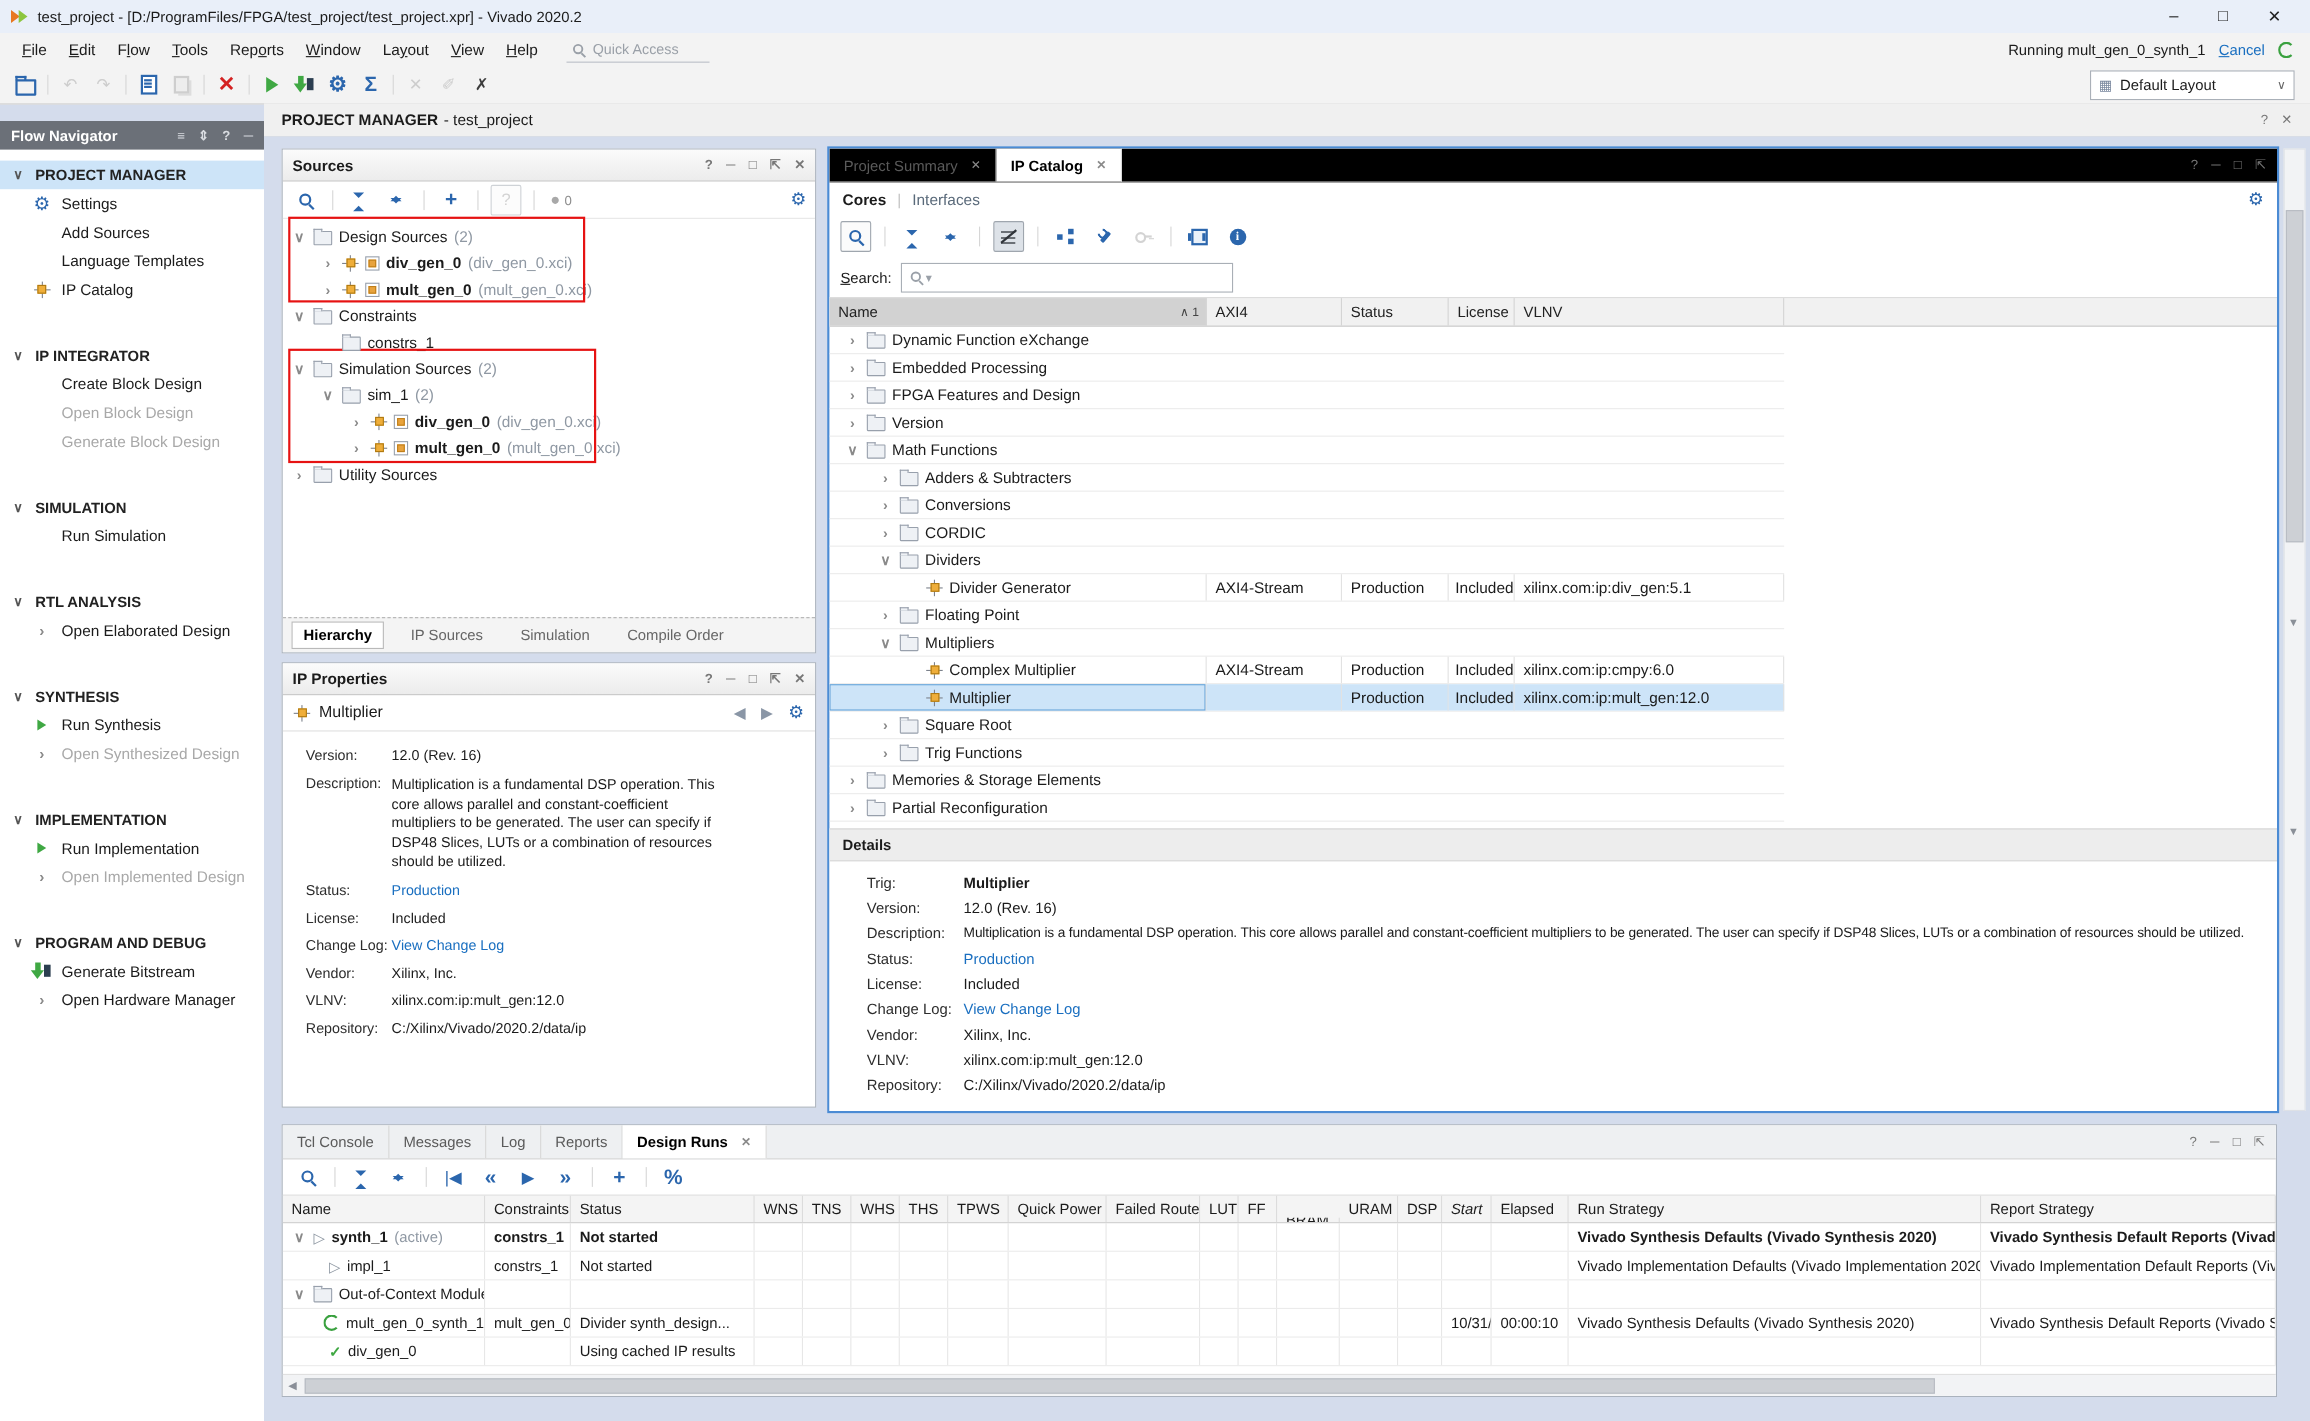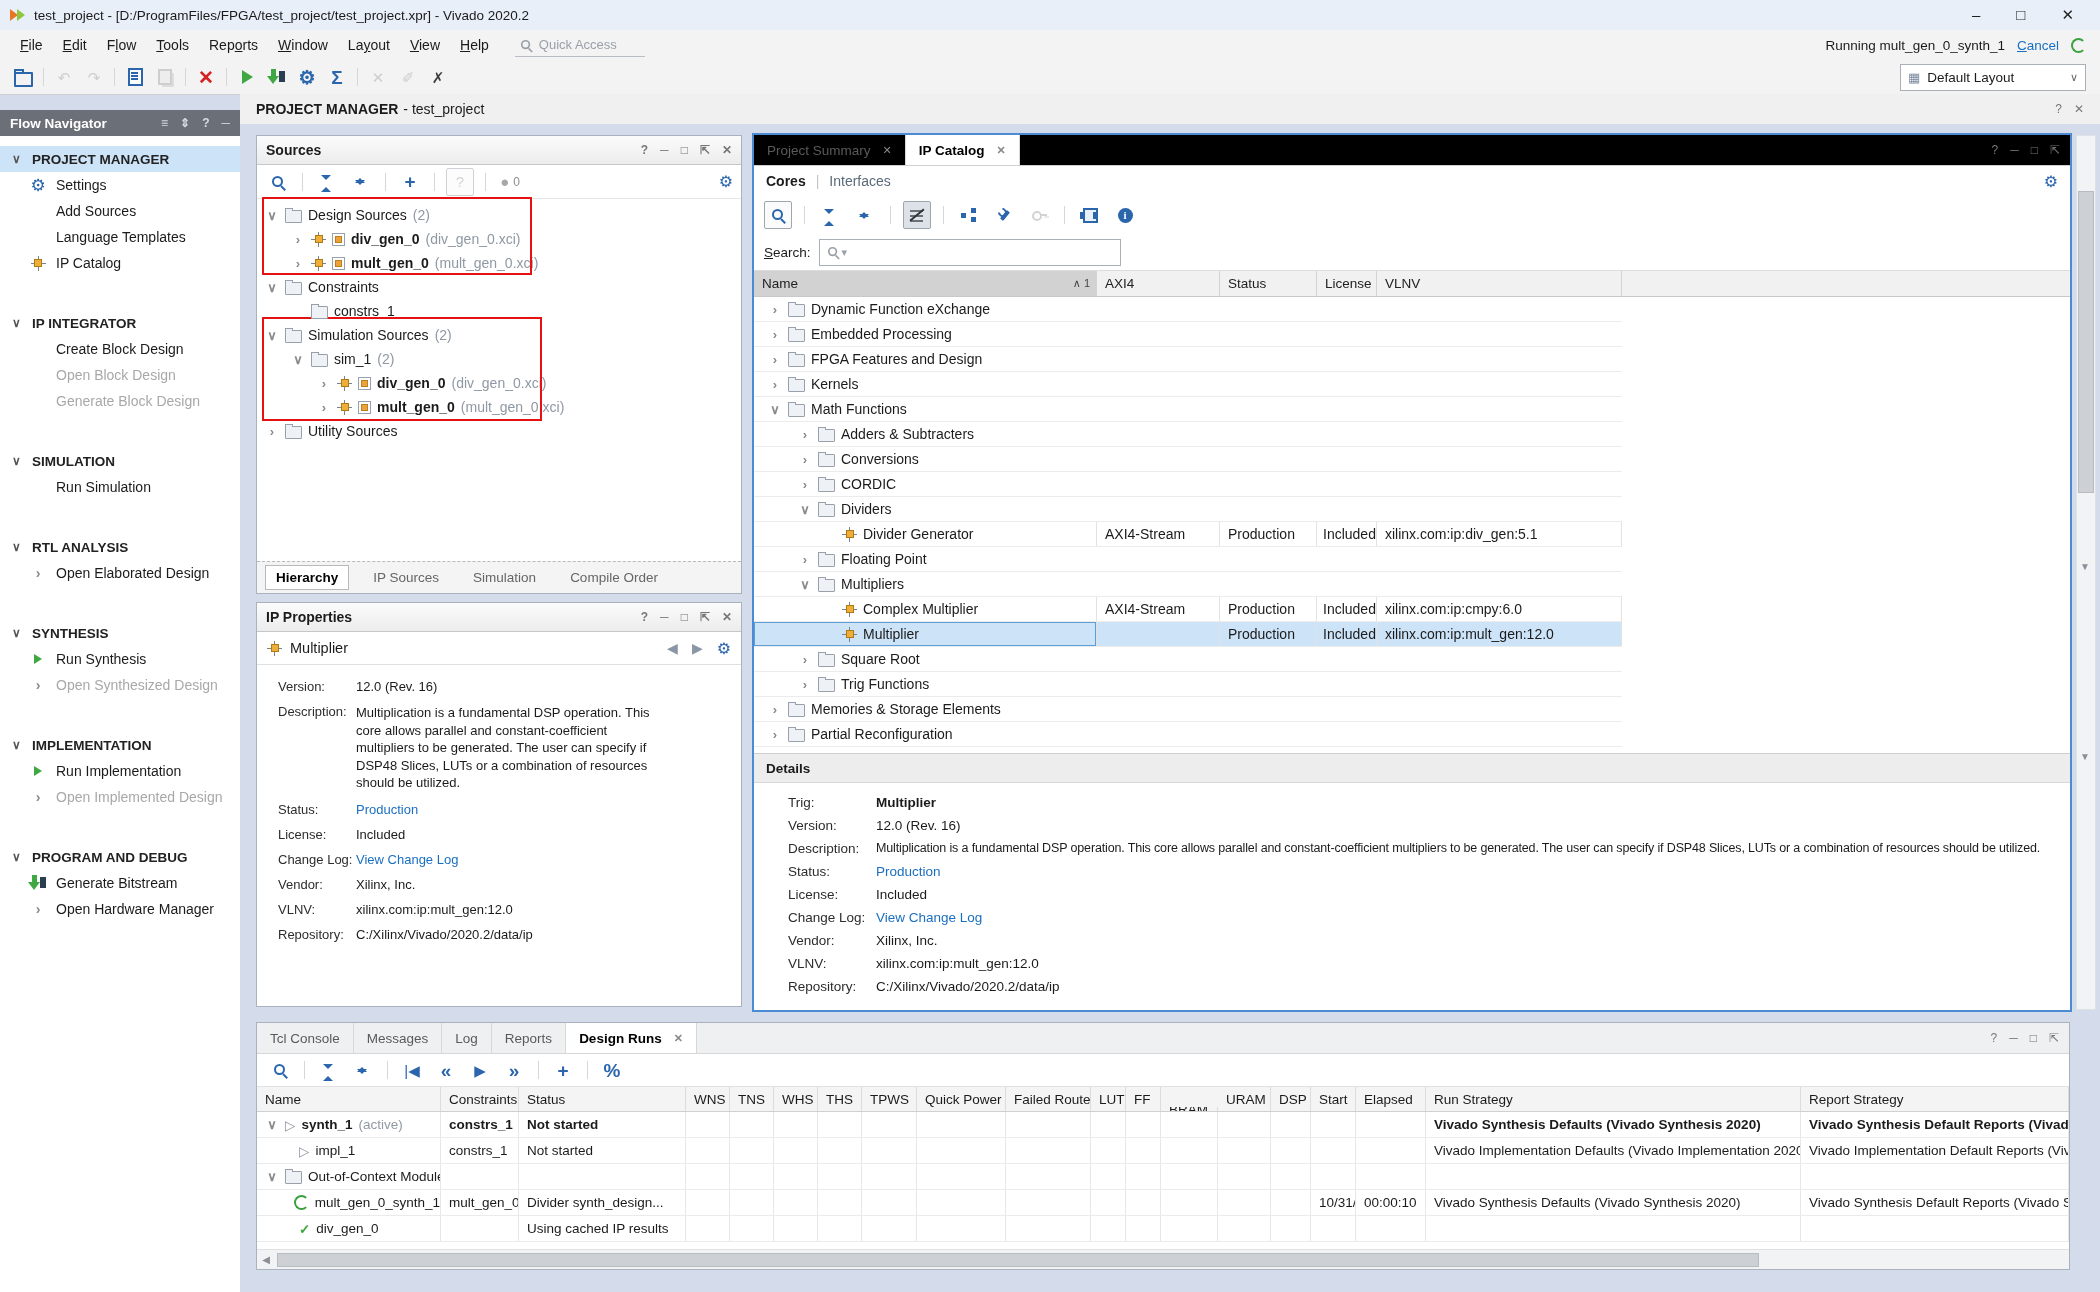--- a/index.html
+++ b/index.html
@@ -694,21 +694,21 @@
           </span>
           <span class="cc w-axi"></span>
           <span class="cc w-st"></span>
           <span class="cc w-lic"></span>
           <span class="cc w-vl"></span>
         </div>
         <div class="crow cat">
           <span class="cc w-name" style="padding-left: 14px;">
             <span class="tchev">›</span>
             <span class="ic ic-fold"></span>
-            <span>Kernels</span>
+            <span>Version</span>
           </span>
           <span class="cc w-axi"></span>
           <span class="cc w-st"></span>
           <span class="cc w-lic"></span>
           <span class="cc w-vl"></span>
         </div>
         <div class="crow cat">
           <span class="cc w-name" style="padding-left: 14px;">
             <span class="tchev">∨</span>
             <span class="ic ic-fold"></span>
@@ -982,21 +982,21 @@
         <span class="hc" style="width: 44px;">WHS</span>
         <span class="hc" style="width: 44px;">THS</span>
         <span class="hc" style="width: 55px;">TPWS</span>
         <span class="hc" style="width: 89px;">Quick Power</span>
         <span class="hc" style="width: 85px;">Failed Routes</span>
         <span class="hc" style="width: 35px;">LUT</span>
         <span class="hc" style="width: 35px;">FF</span>
         <span class="hc" style="width: 57px; margin-top: 20px;">BRAM</span>
         <span class="hc" style="width: 53px;">URAM</span>
         <span class="hc" style="width: 40px;">DSP</span>
-        <span class="hc" style="width: 45px;">Start</span>
+        <span class="hc" style="width: 45px; font-style: italic;">Start</span>
         <span class="hc" style="width: 70px;">Elapsed</span>
         <span class="hc" style="width: 375px;">Run Strategy</span>
         <span class="hc" style="width: 268px;">Report Strategy</span>
       </div>
     <div id="runs-rows">
         <div class="rrow b">
           <span class="rc" style="width: 184px;">
             <span class="tchev">∨</span>
             <span class="sufgray">▷</span>
             <span>synth_1</span>

